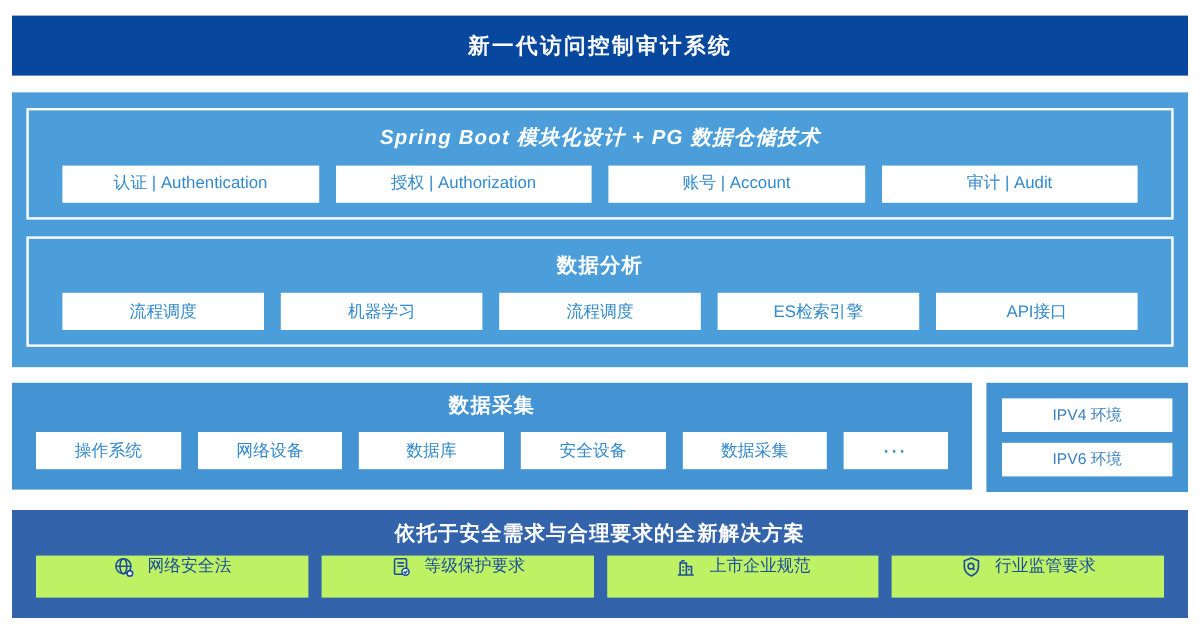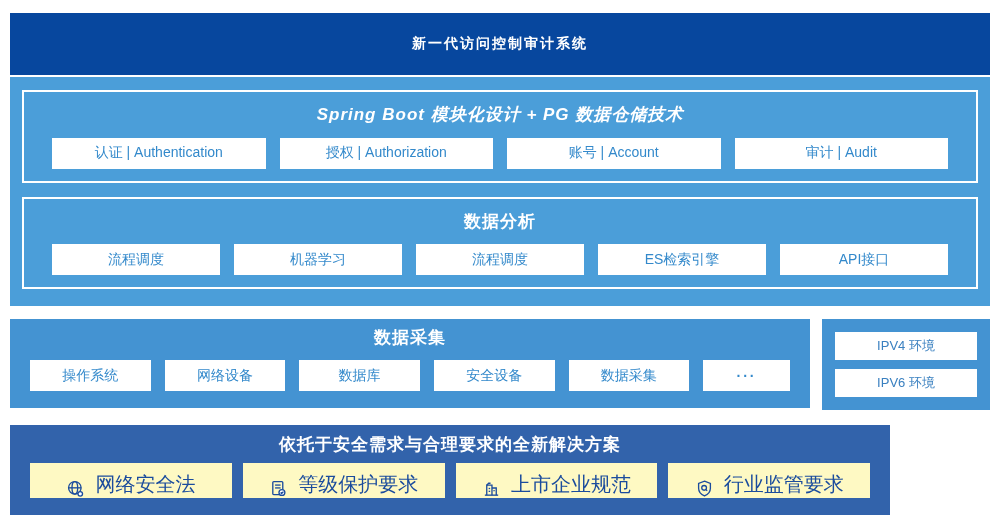--- a/index.html
+++ b/index.html
@@ -1,23 +1,23 @@
 <!DOCTYPE html>
 <html><head>
 <meta charset="utf-8">
 <style>
   html,body{margin:0;padding:0;}
   body{
     width:1000px;height:529px;position:relative;background:#ffffff;overflow:hidden;
     font-family:"Liberation Sans","DejaVu Sans",sans-serif;
   }
   .banner{
-    position:absolute;left:10px;top:13px;width:980px;height:62px;
+    position:absolute;left:10px;top:13px;width:980px;height:50px;
     background:#07479e;color:#ffffff;display:flex;align-items:center;justify-content:center;
-    font-size:14px;font-weight:bold;letter-spacing:2px;
+    font-size:18px;font-weight:bold;letter-spacing:2px;
   }
   
   .sec2{
     position:absolute;left:10px;top:77px;width:980px;height:229px;background:#4b9ed9;
     box-sizing:border-box;padding:13px 12px 17px;display:flex;flex-direction:column;gap:14px;
   }
   .subbox{border:2px solid #ffffff;flex:1;display:flex;flex-direction:column;box-sizing:border-box;}
   .sub-title{color:#ffffff;font-weight:bold;font-size:17px;text-align:center;padding-top:11px;letter-spacing:1px;}
   .italic{font-style:italic;}
   .boxrow{display:flex;gap:14px;padding:0 28px;flex:1;align-items:center;}
@@ -36,28 +36,28 @@
   .env-panel{
     position:absolute;left:822px;top:319px;width:168px;height:91px;background:#4493d2;
     box-sizing:border-box;padding:13px;display:flex;flex-direction:column;gap:9px;
   }
   .env-box{
     background:#ffffff;flex:1;display:flex;align-items:center;justify-content:center;
     color:#3a80c0;font-size:13px;
   }
   
   .sec4{
-    position:absolute;left:10px;top:425px;width:880px;height:90px;background:#3263ab;
+    position:absolute;left:10px;top:425px;width:980px;height:90px;background:#3263ab;
     box-sizing:border-box;display:flex;flex-direction:column;
   }
   .sec4 .sub-title{padding-top:8px;}
   .sec4 .boxrow{padding:0 20px 10px;gap:11px;}
   .sbox{
-    background:#fef9c3;flex:1;height:35px;display:flex;align-items:flex-end;justify-content:center;
-    gap:10px;color:#1b4c9d;font-size:20px;white-space:nowrap;
+    background:#bef264;flex:1;height:35px;display:flex;align-items:flex-start;justify-content:center;
+    gap:10px;color:#1b4c9d;font-size:14px;white-space:nowrap;
   }
   .icon{width:19px;height:19px;display:inline-flex;flex:0 0 auto;}
   .icon svg{width:100%;height:100%;}
 </style>
 </head>
 <body>
 
 <div class="banner">新一代访问控制审计系统</div>
 
 <div class="sec2">

